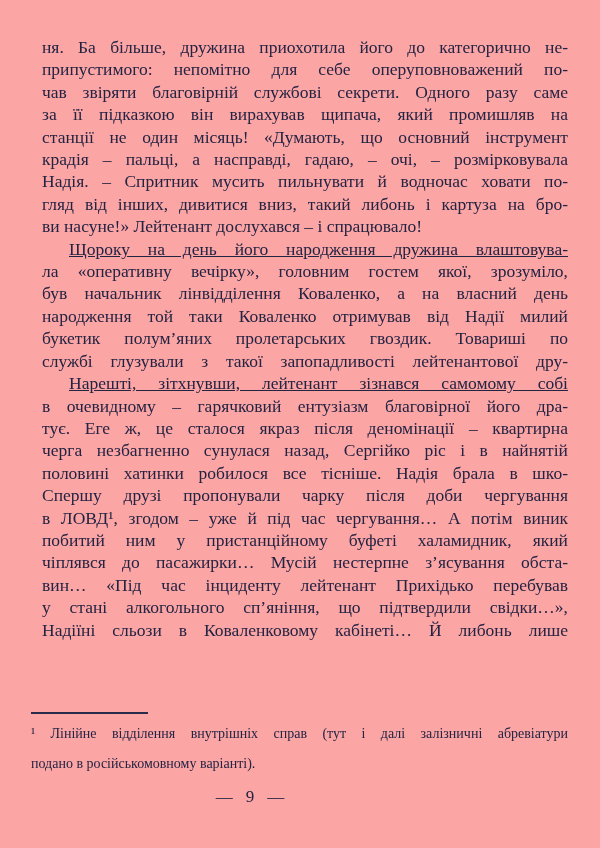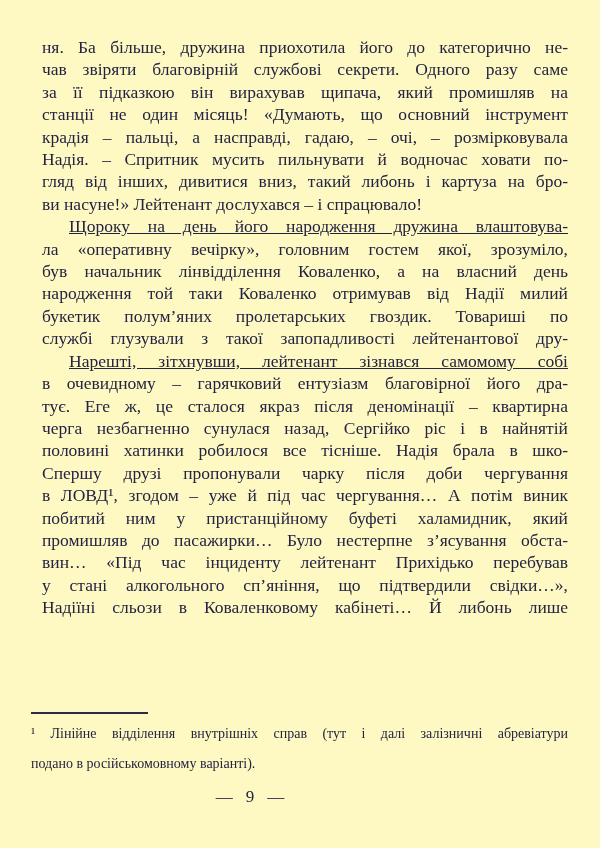--- a/index.html
+++ b/index.html
@@ -75,24 +75,25 @@
     display: inline-block;
     margin: 0 13px;
   }
   .footer .num {
     display: inline-block;
   }
 </style>
 </head>
 <body>
 
-<div class="page" style="background: #fef9c3; color: rgb(35, 35, 66);">
+<div class="page" style="background: #fca5a5; color: rgb(35, 35, 66);">
 
   <div class="text-block">
       <div class="bline">ня. Ба більше, дружина приохотила його до категорично не-</div>
+      <div class="bline">припустимого: непомітно для себе оперуповноважений по-</div>
       <div class="bline">чав звіряти благовірній службові секрети. Одного разу саме</div>
       <div class="bline">за її підказкою він вирахував щипача, який промишляв на</div>
       <div class="bline">станції не один місяць! «Думають, що основний інструмент</div>
       <div class="bline">крадія – пальці, а насправді, гадаю, – очі, – розмірковувала</div>
       <div class="bline">Надія. – Спритник мусить пильнувати й водночас ховати по-</div>
       <div class="bline">гляд від інших, дивитися вниз, такий либонь і картуза на бро-</div>
       <div class="bline par-end">ви насуне!» Лейтенант дослухався – і спрацювало!</div>
       <div class="bline indent">Щороку на день його народження дружина влаштовува-</div>
       <div class="bline">ла «оперативну вечірку», головним гостем якої, зрозуміло,</div>
       <div class="bline">був начальник лінвідділення Коваленко, а на власний день</div>
@@ -100,21 +101,21 @@
       <div class="bline">букетик полум’яних пролетарських гвоздик. Товариші по</div>
       <div class="bline">службі глузували з такої запопадливості лейтенантової дру-</div>
       <div class="bline indent">Нарешті, зітхнувши, лейтенант зізнався самомому собі</div>
       <div class="bline">в очевидному – гарячковий ентузіазм благовірної його дра-</div>
       <div class="bline">тує. Еге ж, це сталося якраз після деномінації – квартирна</div>
       <div class="bline">черга незбагненно сунулася назад, Сергійко ріс і в найнятій</div>
       <div class="bline">половині хатинки робилося все тісніше. Надія брала в шко-</div>
       <div class="bline">Спершу друзі пропонували чарку після доби чергування</div>
       <div class="bline">в ЛОВД¹, згодом – уже й під час чергування… А потім виник</div>
       <div class="bline">побитий ним у пристанційному буфеті халамидник, який</div>
-      <div class="bline">промишляв до пасажирки… Було нестерпне з’ясування обста-</div>
+      <div class="bline">чіплявся до пасажирки… Мусій нестерпне з’ясування обста-</div>
       <div class="bline">вин… «Під час інциденту лейтенант Прихідько перебував</div>
       <div class="bline">у стані алкогольного сп’яніння, що підтвердили свідки…»,</div>
       <div class="bline">Надіїні сльози в Коваленковому кабінеті… Й либонь лише</div>
     </div>
 
   <div class="footnote">
     <div class="fn-rule"></div>
     <div>
         <div class="fnline">¹ Лінійне відділення внутрішніх справ (тут і далі залізничні абревіатури</div>
         <div class="fnline last">подано в російськомовному варіанті).</div>

